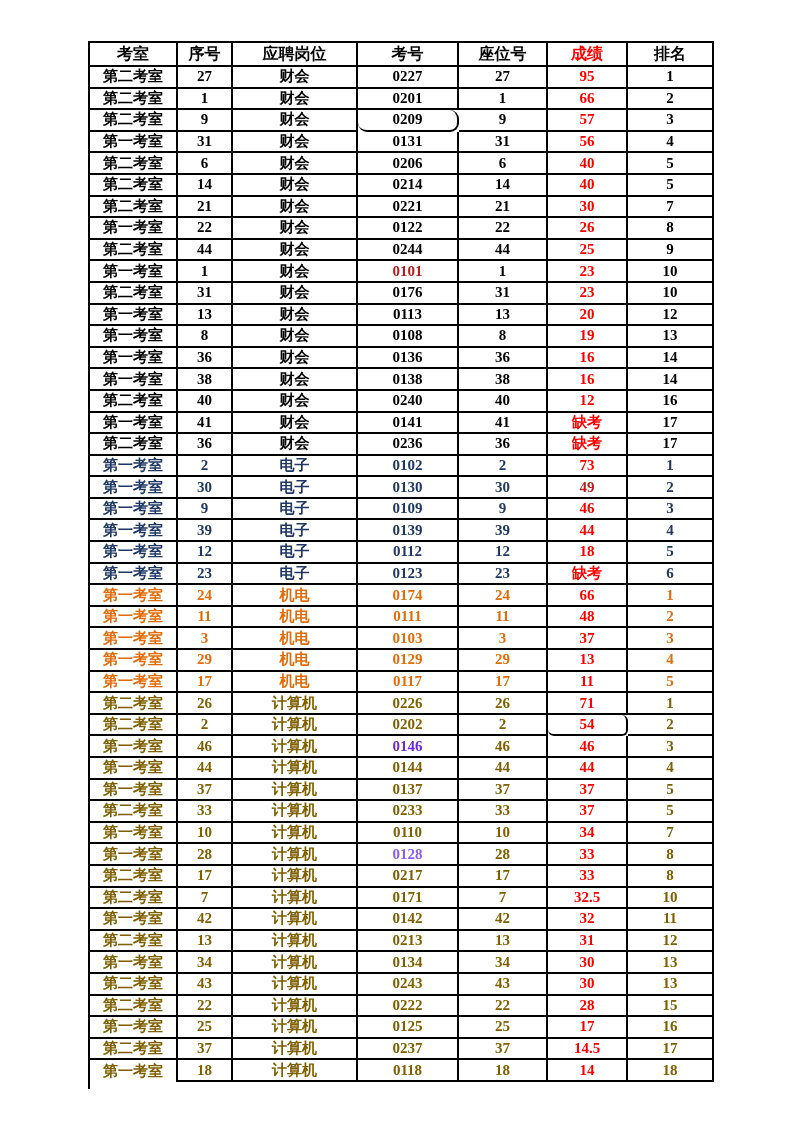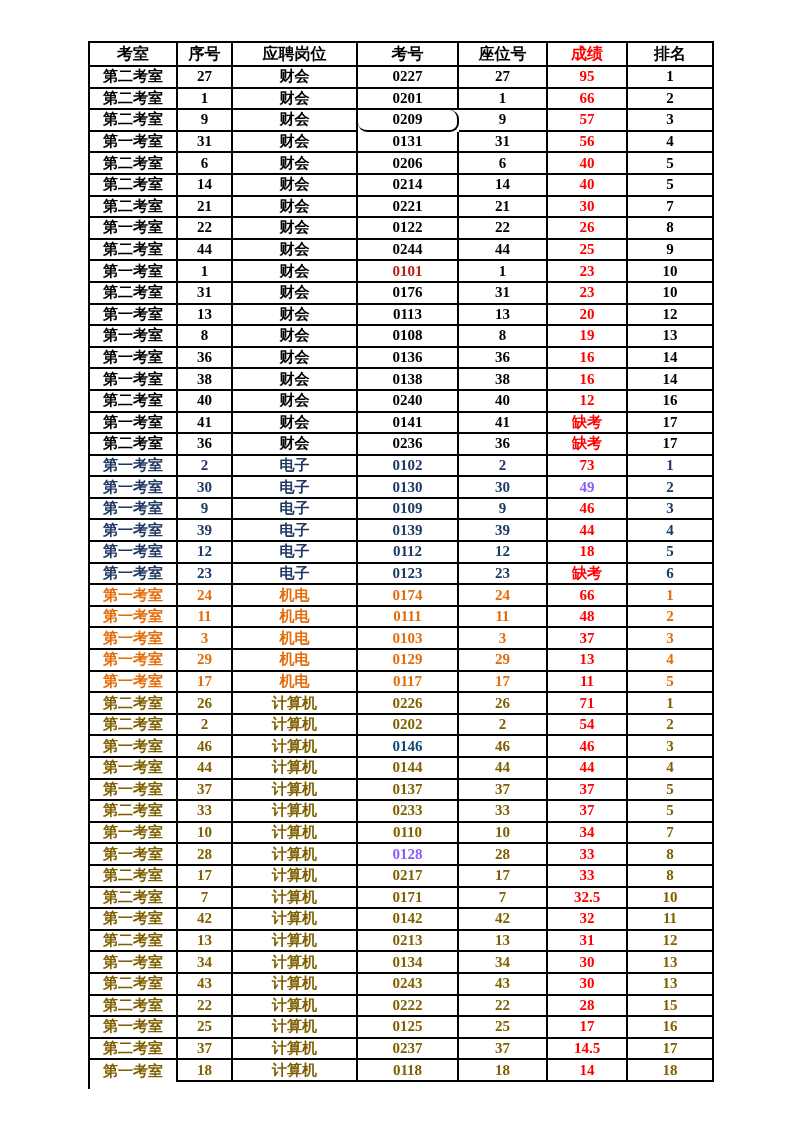--- a/index.html
+++ b/index.html
@@ -274,21 +274,21 @@
             <td style="color: rgb(31, 56, 100);">2</td>
             <td style="color: rgb(255, 0, 0);">73</td>
             <td style="color: rgb(31, 56, 100);">1</td>
           </tr>
           <tr>
             <td style="color: rgb(31, 56, 100);">第一考室</td>
             <td style="color: rgb(31, 56, 100);">30</td>
             <td style="color: rgb(31, 56, 100);">电子</td>
             <td style="color: rgb(31, 56, 100);">0130</td>
             <td style="color: rgb(31, 56, 100);">30</td>
-            <td style="color: #8b5cf6;">49</td>
+            <td style="color: #b91c1c;">49</td>
             <td style="color: rgb(31, 56, 100);">2</td>
           </tr>
           <tr>
             <td style="color: rgb(31, 56, 100);">第一考室</td>
             <td style="color: rgb(31, 56, 100);">9</td>
             <td style="color: rgb(31, 56, 100);">电子</td>
             <td style="color: rgb(31, 56, 100);">0109</td>
             <td style="color: rgb(31, 56, 100);">9</td>
             <td style="color: rgb(255, 0, 0);">46</td>
             <td style="color: rgb(31, 56, 100);">3</td>
@@ -373,28 +373,28 @@
             <td style="color: rgb(127, 96, 0);">26</td>
             <td style="color: rgb(255, 0, 0);">71</td>
             <td style="color: rgb(127, 96, 0);">1</td>
           </tr>
           <tr>
             <td style="color: rgb(127, 96, 0);">第二考室</td>
             <td style="color: rgb(127, 96, 0);">2</td>
             <td style="color: rgb(127, 96, 0);">计算机</td>
             <td style="color: rgb(127, 96, 0);">0202</td>
             <td style="color: rgb(127, 96, 0);">2</td>
-            <td style="color: rgb(255, 0, 0);">54</td>
+            <td style="color: rgb(255, 0, 0); border-radius: 6px;">54</td>
             <td style="color: rgb(127, 96, 0);">2</td>
           </tr>
           <tr>
             <td style="color: rgb(127, 96, 0);">第一考室</td>
             <td style="color: rgb(127, 96, 0);">46</td>
             <td style="color: rgb(127, 96, 0);">计算机</td>
-            <td style="color: #0c4a6e; margin-left: 20px;">0146</td>
+            <td style="color: #6d28d9; margin-left: 20px;">0146</td>
             <td style="color: rgb(127, 96, 0);">46</td>
             <td style="color: rgb(255, 0, 0);">46</td>
             <td style="color: rgb(127, 96, 0);">3</td>
           </tr>
           <tr>
             <td style="color: rgb(127, 96, 0);">第一考室</td>
             <td style="color: rgb(127, 96, 0);">44</td>
             <td style="color: rgb(127, 96, 0);">计算机</td>
             <td style="color: rgb(127, 96, 0);">0144</td>
             <td style="color: rgb(127, 96, 0);">44</td>

